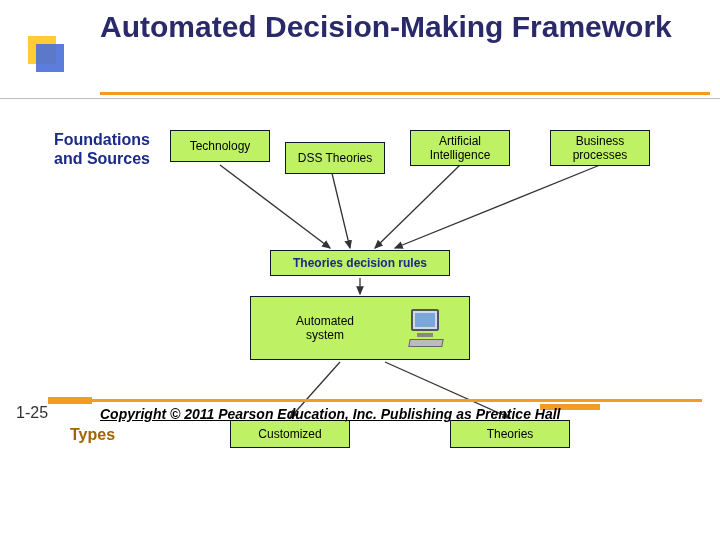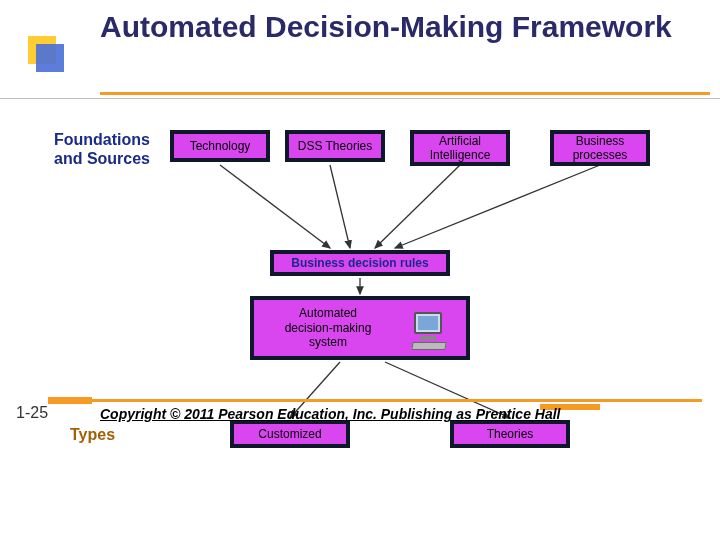--- a/index.html
+++ b/index.html
@@ -9,21 +9,21 @@
   
   .title-block { position: absolute; left: 0; top: 10px; width: 720px; }
   .title-bullet { position: absolute; left: 28px; top: 26px; width: 28px; height: 28px; background: #ffcc33; }
   .title-bullet::after { content: ""; position: absolute; left: 8px; top: 8px; width: 28px; height: 28px; background: #4a6fd8; opacity: 0.9; }
   .title-text { position: absolute; left: 100px; top: 0; font-size: 30px; font-weight: bold; font-family: Verdana, sans-serif; color: #2a2a6a; line-height: 1.15; }
   .title-underline1 { position: absolute; left: 100px; top: 82px; width: 610px; height: 3px; background: #f59a22; }
   .title-underline2 { position: absolute; left: 0; top: 88px; width: 720px; height: 1px; background: #bfbfbf; }
 
   
   .diagram { position: absolute; left: 40px; top: 130px; width: 660px; height: 360px; }
-  .box { position: absolute; background: #d946ef; border: 4px solid #0f172a; text-align: center; font-size: 12px; display: flex; align-items: center; justify-content: center; line-height: 1.2; padding: 2px 4px; }
+  .box { position: absolute; background: #bef264; border: 1px solid #0f172a; text-align: center; font-size: 12px; display: flex; align-items: center; justify-content: center; line-height: 1.2; padding: 2px 4px; }
   .box.shadow::after { content: ""; position: absolute; right: -4px; top: 4px; width: 4px; height: 100%; background: #888; z-index: -1; }
   .box.shadow::before { content: ""; position: absolute; left: 4px; bottom: -4px; width: 100%; height: 4px; background: #888; z-index: -1; }
   .label { position: absolute; font-size: 16px; font-weight: bold; text-align: center; line-height: 1.2; }
   .blue { color: #1a2a8a; }
   .red  { color: #a16207; }
 
   
   svg.arrows { position: absolute; left: 0; top: 0; width: 660px; height: 360px; pointer-events: none; }
 
   
@@ -70,32 +70,31 @@
       <line x1="320" y1="148" x2="320" y2="164" stroke="#333" stroke-width="1.3" marker-end="url(#ah)"></line>
 
       <line x1="300" y1="232" x2="250" y2="288" stroke="#333" stroke-width="1.3" marker-end="url(#ah)"></line>
       <line x1="345" y1="232" x2="470" y2="288" stroke="#333" stroke-width="1.3" marker-end="url(#ah)"></line>
     </svg>
 
     <div class="label blue" style="left:12px; top:0; width:100px;">Foundations and Sources</div>
     <div class="label red" style="left:30px; top:295px;">Types</div>
 
     <div class="box shadow" style="left:130px; top:0; width:100px; height:32px;">Technology</div>
-    <div class="box shadow" style="left:245px; top:0; width:100px; height:32px;">DSS Theories</div>
+    <div class="box shadow" style="left:245px; top:12px; width:100px; height:32px;">DSS Theories</div>
     <div class="box shadow" style="left:510px; top:0; width:100px; height:36px;">Business processes</div>
     <div class="box shadow" style="left:370px; top:0; width:100px; height:36px;">Artificial Intelligence</div>
 
     <div class="box shadow" style="left:230px; top:120px; width:180px; height:26px; font-weight:bold;">
-      <span class="blue">Business decision rules</span>
+      <span class="blue">Theories decision rules</span>
     </div>
 
     <div class="box shadow" style="left:210px; top:166px; width:220px; height:64px; justify-content:flex-start; padding-left:14px;">
       <div style="text-align:center; width:120px;">
         <div>Automated</div>
-        <div>decision-making</div>
         <div>system</div>
       </div>
       <div class="pc" style="left:160px; top:12px;">
         <div class="mon"></div>
           <div class="scr"></div>
           <div class="base"></div>
           <div class="kb"></div>
       </div>
     </div>
 

